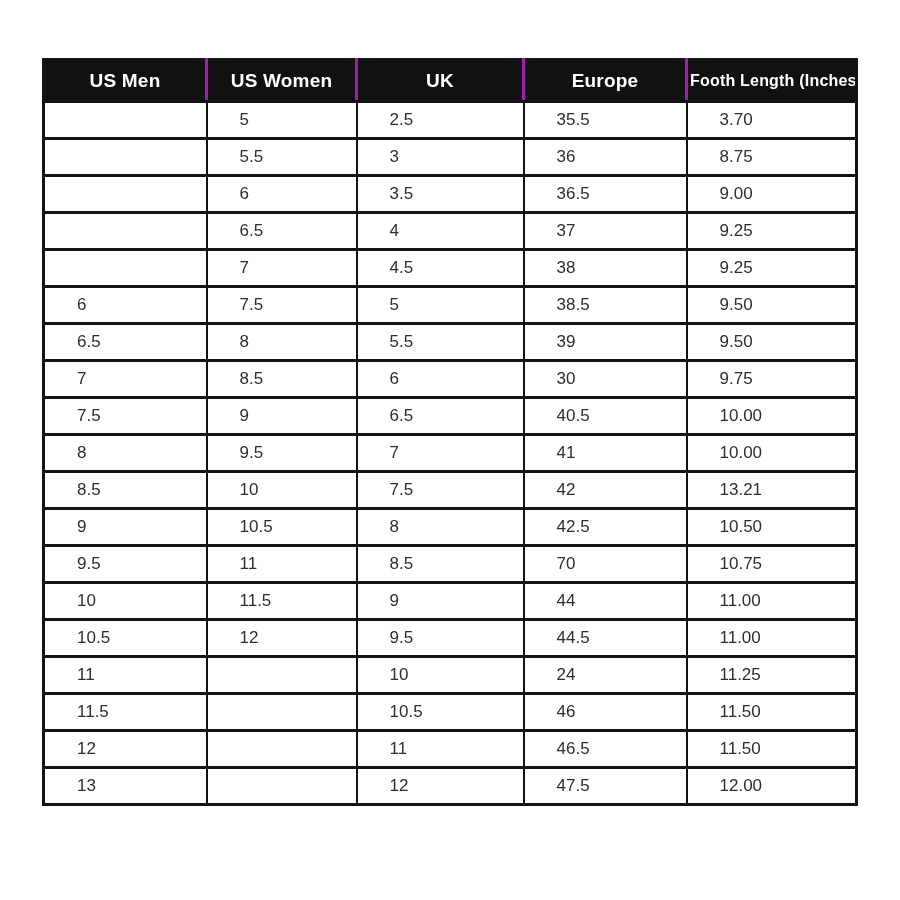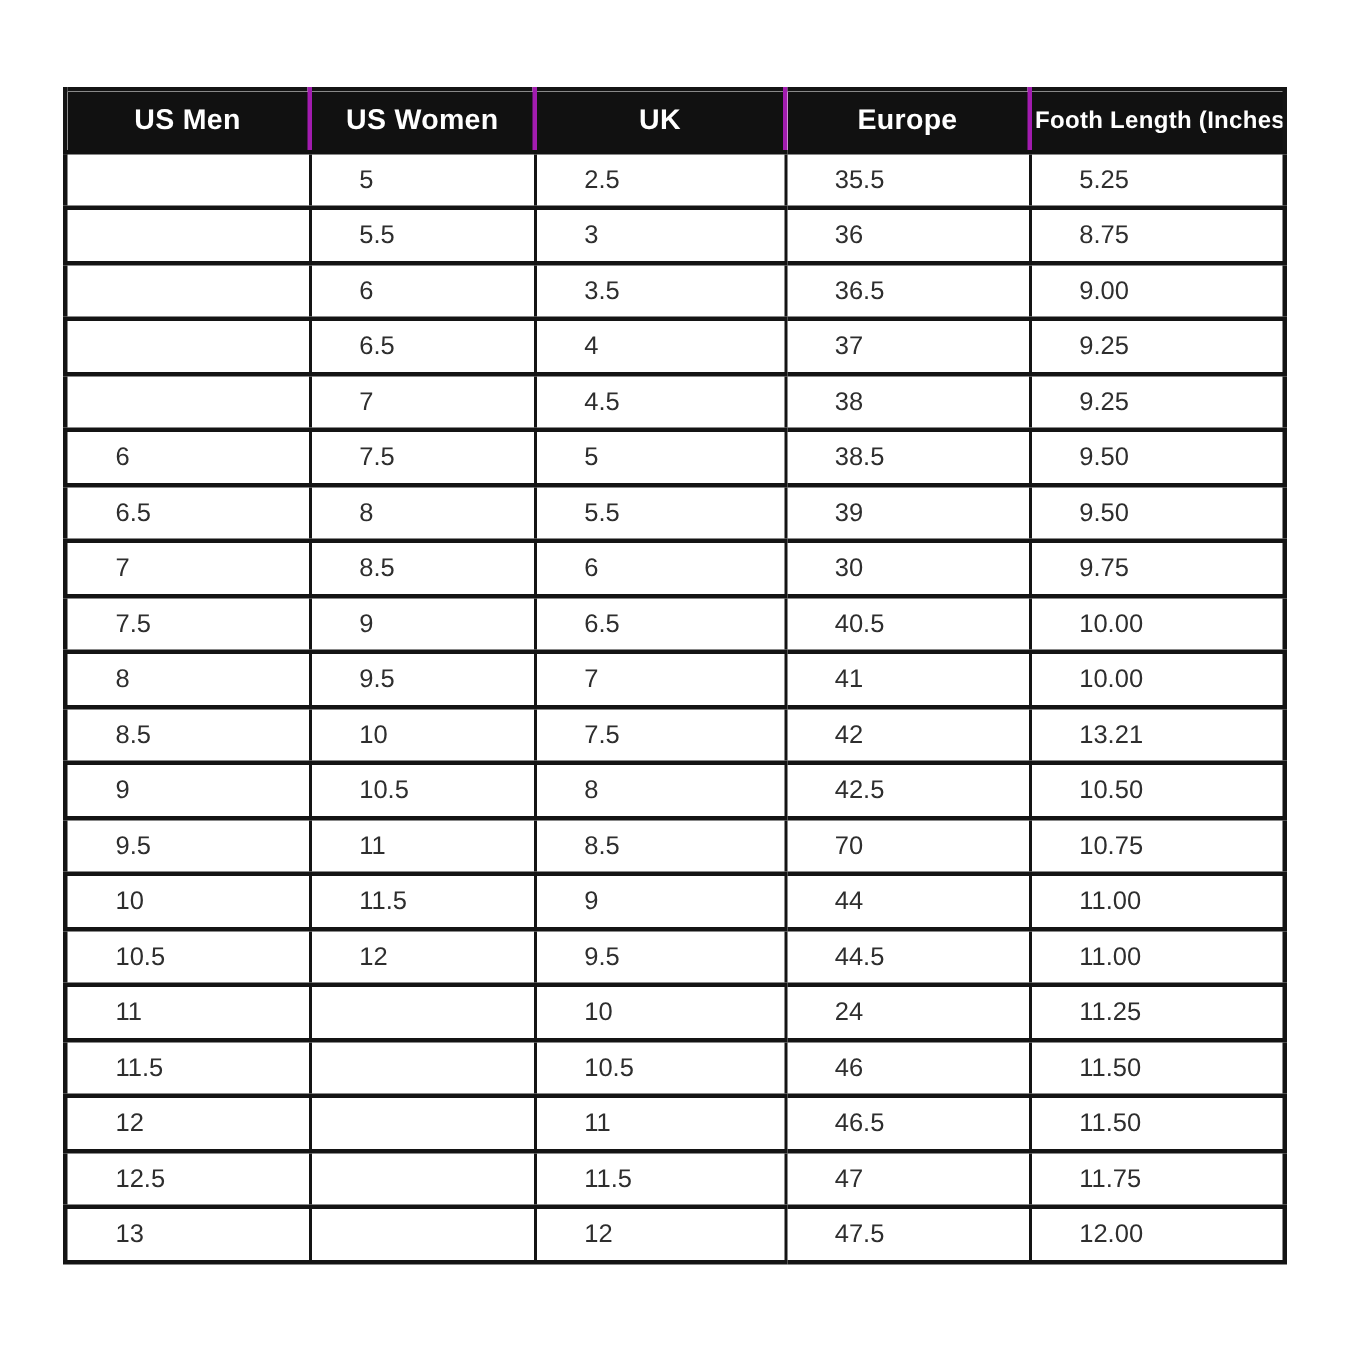--- a/index.html
+++ b/index.html
@@ -86,21 +86,21 @@
           <th>Europe</th>
           <th>Footh Length (Inches)</th>
         </tr>
     </thead>
     <tbody id="table-body">
         <tr>
           <td></td>
           <td>5</td>
           <td>2.5</td>
           <td>35.5</td>
-          <td>5.25</td>
+          <td>3.70</td>
         </tr>
         <tr>
           <td></td>
           <td>5.5</td>
           <td>3</td>
           <td>36</td>
           <td>8.75</td>
         </tr>
         <tr>
           <td></td>
@@ -208,27 +208,20 @@
           <td>11.50</td>
         </tr>
         <tr>
           <td>12</td>
           <td></td>
           <td>11</td>
           <td>46.5</td>
           <td>11.50</td>
         </tr>
         <tr>
-          <td>12.5</td>
-          <td></td>
-          <td>11.5</td>
-          <td>47</td>
-          <td>11.75</td>
-        </tr>
-        <tr>
           <td>13</td>
           <td></td>
           <td>12</td>
           <td>47.5</td>
           <td>12.00</td>
         </tr>
       </tbody>
   </table>
 </div>
 

